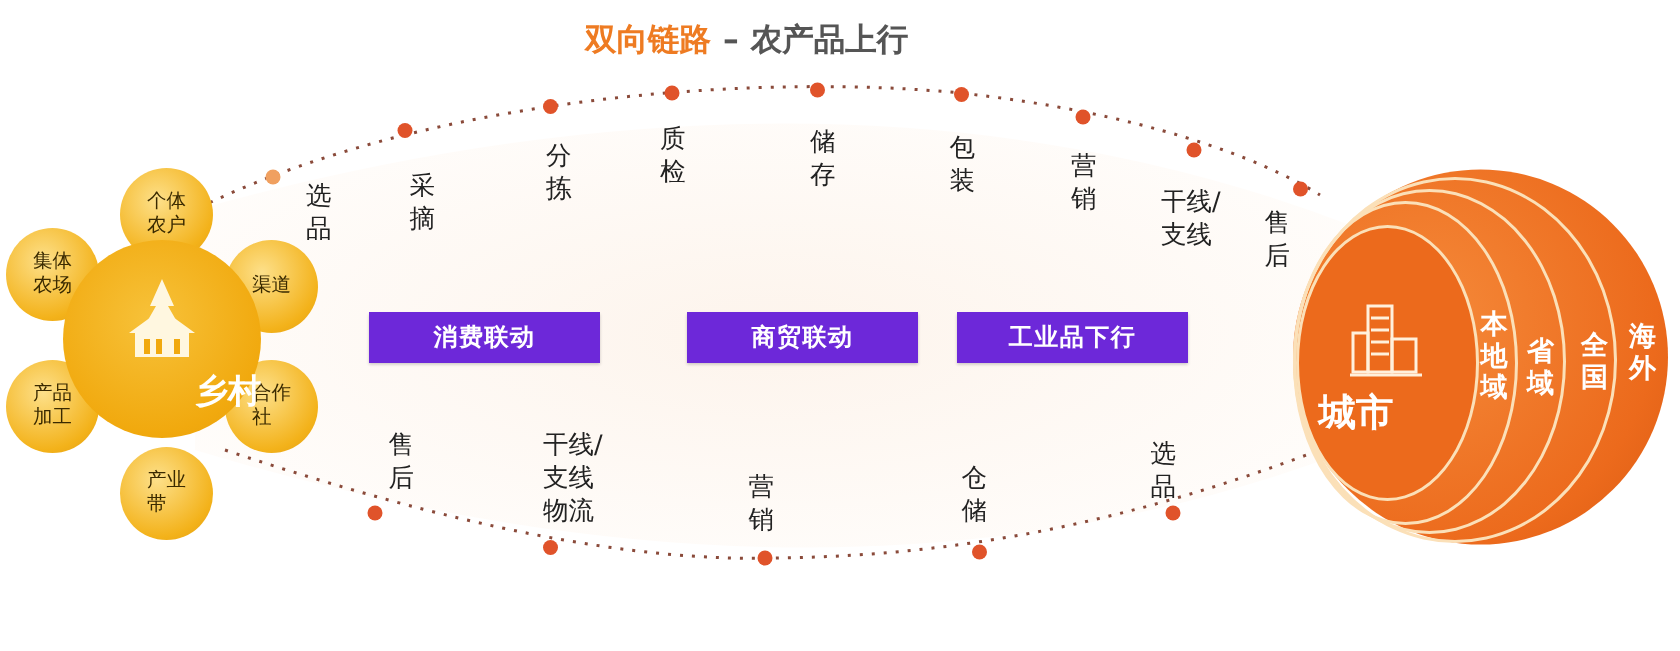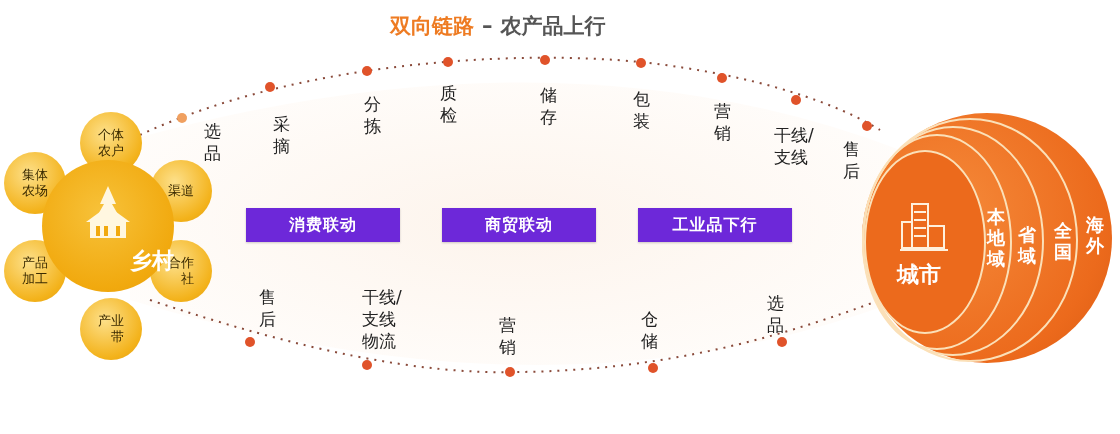--- a/index.html
+++ b/index.html
@@ -8,21 +8,21 @@
   .stage { position:absolute; left:0; top:0; width:1120px; height:384px; }
   .title { position:absolute; font-size:21px; font-weight:bold; color:#555; white-space:nowrap; }
   .title .hl { color:#ee7b22; }
   .title .sep { margin:0 8px; color:#555; }
   .label { position:absolute; font-size:17px; color:#222; line-height:22px; text-align:left; white-space:pre; }
   .band { position:absolute; top:208px; height:34px; background:#6d28d9; color:#fff; font-size:16px;
           font-weight:bold; display:flex; align-items:center; justify-content:center; letter-spacing:1px;
           box-shadow:0 1px 2px rgba(0,0,0,0.2); }
   .petal { position:absolute; width:62px; height:62px; border-radius:50%;
            background:radial-gradient(circle at 40% 35%, #fde08a, #f3b21a 70%, #e09a10);
-           display:flex; align-items:center; justify-content:center; text-align:right;
+           display:flex; align-items:center; justify-content:center; text-align:left;
            font-size:13px; line-height:16px; color:#3a2a00; white-space:pre; }
   .hub { position:absolute; left:42px; top:160px; width:132px; height:132px; border-radius:50%;
          background:radial-gradient(circle at 45% 40%, #f7c23a, #f1a90e 70%, #e59c0a); }
   .hub-label { position:absolute; left:0; right:0; top:86px; text-align:right; color:#fff;
                font-weight:bold; font-size:22px; }
   .ring { position:absolute; border-radius:50%; border:2px solid #fbe0b8; }
   .ring-label { position:absolute; color:#fff; font-weight:bold; font-size:18px; line-height:21px; white-space:pre; }
 </style>
 </head>
 <body>
@@ -74,21 +74,21 @@
   <div class="label" style="left:633px;top:88px">包
 装</div>
   <div class="label" style="left:714px;top:100px">营
 销</div>
   <div class="label" style="left:774px;top:124px">干线/
 支线</div>
   <div class="label" style="left:843px;top:138px">售
 后</div>
 
   <div class="band" style="left:246px;width:154px">消费联动</div>
-  <div class="band" style="left:442px;width:154px">商贸联动</div>
+  <div class="band" style="left:458px;width:154px">商贸联动</div>
   <div class="band" style="left:638px;width:154px">工业品下行</div>
 
   <div class="label" style="left:259px;top:286px">售
 后</div>
   <div class="label" style="left:362px;top:286px">干线/
 支线
 物流</div>
   <div class="label" style="left:499px;top:314px">营
 销</div>
   <div class="label" style="left:641px;top:308px">仓
@@ -130,21 +130,21 @@
     <svg width="50" height="56" style="position:absolute;left:900px;top:200px" viewBox="0 0 50 56">
       <rect x="12" y="4" width="16" height="44" fill="none" stroke="#fff0dc" stroke-width="2"></rect>
       <line x1="14" y1="12" x2="26" y2="12" stroke="#fff0dc" stroke-width="2"></line>
       <line x1="14" y1="20" x2="26" y2="20" stroke="#fff0dc" stroke-width="2"></line>
       <line x1="14" y1="28" x2="26" y2="28" stroke="#fff0dc" stroke-width="2"></line>
       <line x1="14" y1="36" x2="26" y2="36" stroke="#fff0dc" stroke-width="2"></line>
       <rect x="2" y="22" width="10" height="26" fill="none" stroke="#fff0dc" stroke-width="2"></rect>
       <rect x="28" y="26" width="16" height="22" fill="none" stroke="#fff0dc" stroke-width="2"></rect>
       <line x1="0" y1="50" x2="48" y2="50" stroke="#fff0dc" stroke-width="2"></line>
     </svg>
-    <div class="ring-label" style="left:897px;top:264px;font-size:22px">城市</div>
+    <div class="ring-label" style="left:879px;top:264px;font-size:25px">城市</div>
 
     <div class="ring-label" style="left:987px;top:206px">本
 地
 域</div>
     <div class="ring-label" style="left:1018px;top:224px">省
 域</div>
     <div class="ring-label" style="left:1054px;top:220px">全
 国</div>
     <div class="ring-label" style="left:1086px;top:214px">海
 外</div>

